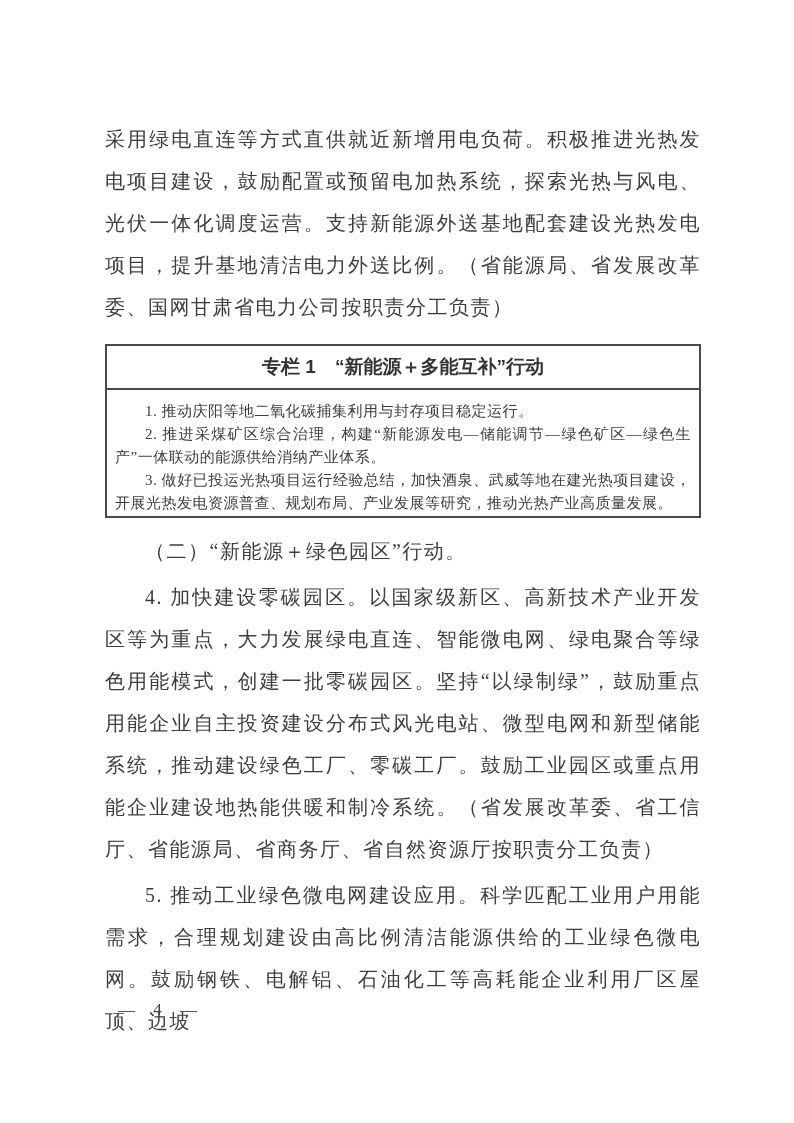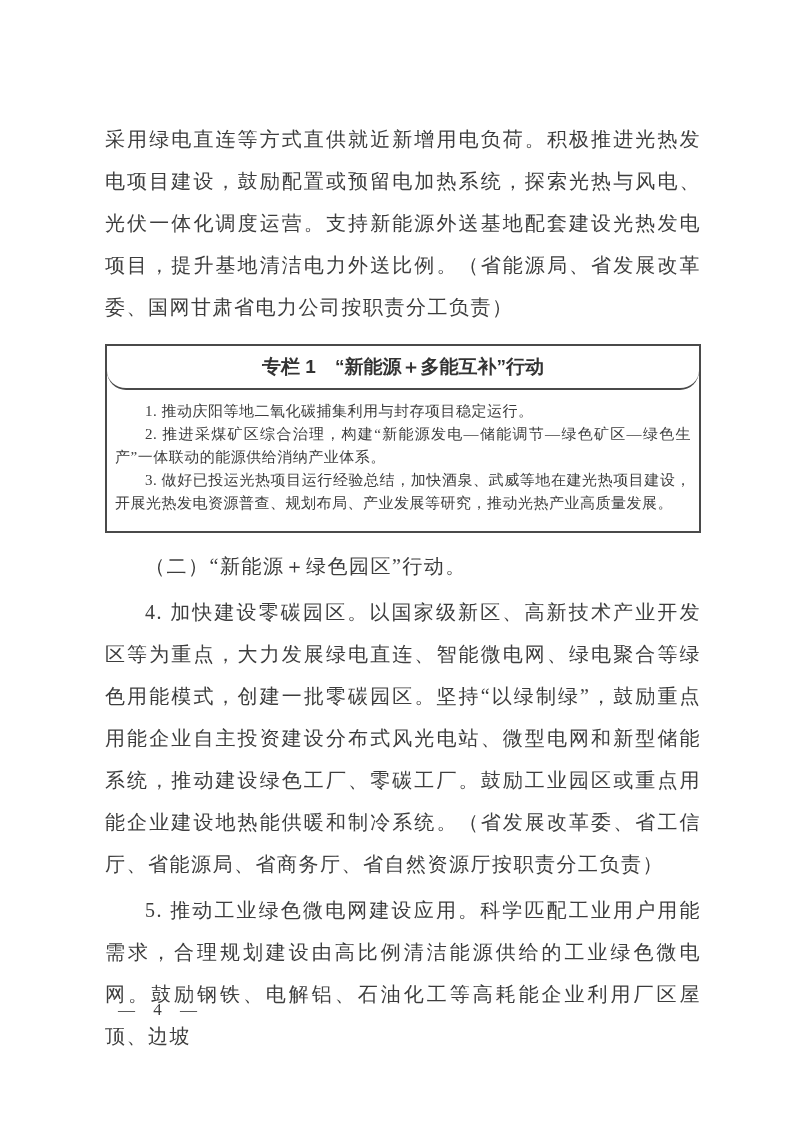--- a/index.html
+++ b/index.html
@@ -34,23 +34,22 @@
     background: #ffffff;
   }
   .column-box-header {
     border-bottom: 2px solid #4a4a4a;
     text-align: center;
     font-family: "Liberation Sans", sans-serif;
     font-weight: bold;
     font-size: 19px;
     line-height: 42px;
     color: #333333;
-    border-radius: 19px;
   }
-  .column-box-body { padding: 10px 8px 16px 8px; }
+  .column-box-body { padding: 10px 8px 1px 8px; }
   .column-box-body p {
     margin: 0;
     font-size: 15px;
     line-height: 23px;
     letter-spacing: 0.5px;
     text-align: justify;
     text-justify: inter-ideograph;
     text-indent: 2em;
     color: #3d3d3d;
   }

